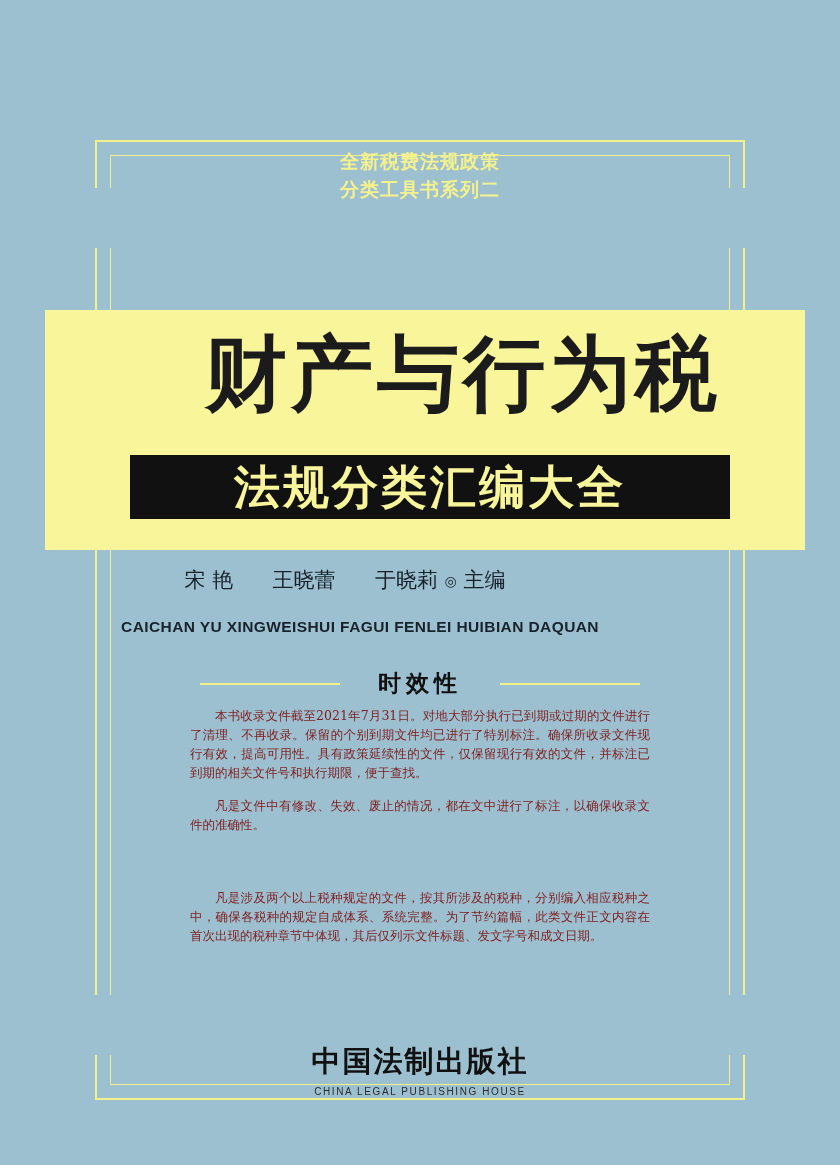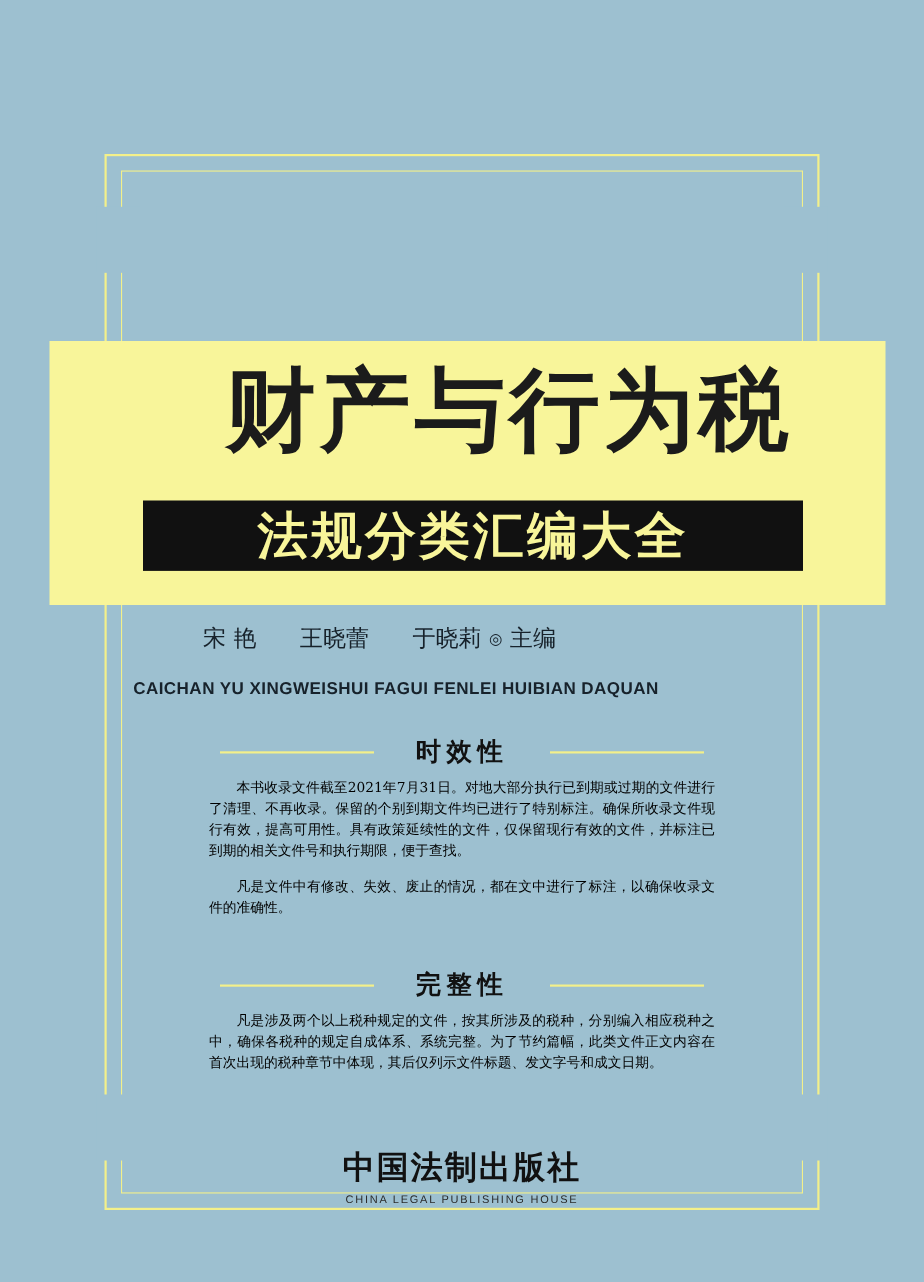--- a/index.html
+++ b/index.html
@@ -158,21 +158,21 @@
     color: #111111;
     letter-spacing: 5px;
     position: relative;
     z-index: 2;
   }
   .section-body {
     margin-top: 8px;
     font-family: "DejaVu Serif", serif;
     font-size: 12.5px;
     line-height: 19px;
-    color: #000000;
+    color: #7f1d1d;
     text-align: justify;
     text-indent: 25px;
   }
 
   .sec-1 { top: 668px; }
   .sec-2 { top: 788px; }
   .sec-3 { top: 880px; }
 
   .publisher {
     position: absolute;
@@ -201,20 +201,24 @@
 
 <div class="cover">
 
   <div class="frame-outer"></div>
   <div class="frame-inner"></div>
   <div class="frame-corner-cut notch-tl"></div>
   <div class="frame-corner-cut notch-tr"></div>
   <div class="frame-corner-cut notch-bl"></div>
   <div class="frame-corner-cut notch-br"></div>
 
+  <div class="series-label">
+    <div>全新税费法规政策</div>
+    <div>分类工具书系列二</div>
+  </div>
 
   <div class="title-band">
     <div class="title-main">财产与行为税</div>
   </div>
 
   <div class="title-sub-wrap">
     <div class="title-sub">法规分类汇编大全</div>
   </div>
 
   <div class="authors">
@@ -236,25 +240,20 @@
       <span class="txt">时效性</span>
     </div>
     <div class="section-body">本书收录文件截至2021年7月31日。对地大部分执行已到期或过期的文件进行了清理、不再收录。保留的个别到期文件均已进行了特别标注。确保所收录文件现行有效，提高可用性。具有政策延续性的文件，仅保留现行有效的文件，并标注已到期的相关文件号和执行期限，便于查找。</div>
   </div>
 
   <div class="section sec-2">
     <div class="section-body">凡是文件中有修改、失效、废止的情况，都在文中进行了标注，以确保收录文件的准确性。</div>
   </div>
 
   <div class="section sec-3">
-    <div class="section-head">
-      <span class="line left"></span>
-      <span class="line right"></span>
-      <span class="txt">完整性</span>
-    </div>
     <div class="section-body">凡是涉及两个以上税种规定的文件，按其所涉及的税种，分别编入相应税种之中，确保各税种的规定自成体系、系统完整。为了节约篇幅，此类文件正文内容在首次出现的税种章节中体现，其后仅列示文件标题、发文字号和成文日期。</div>
   </div>
 
   <div class="publisher">
     <div class="publisher-cn">中国法制出版社</div>
     <div class="publisher-en">CHINA LEGAL PUBLISHING HOUSE</div>
   </div>
 
 </div>
 

